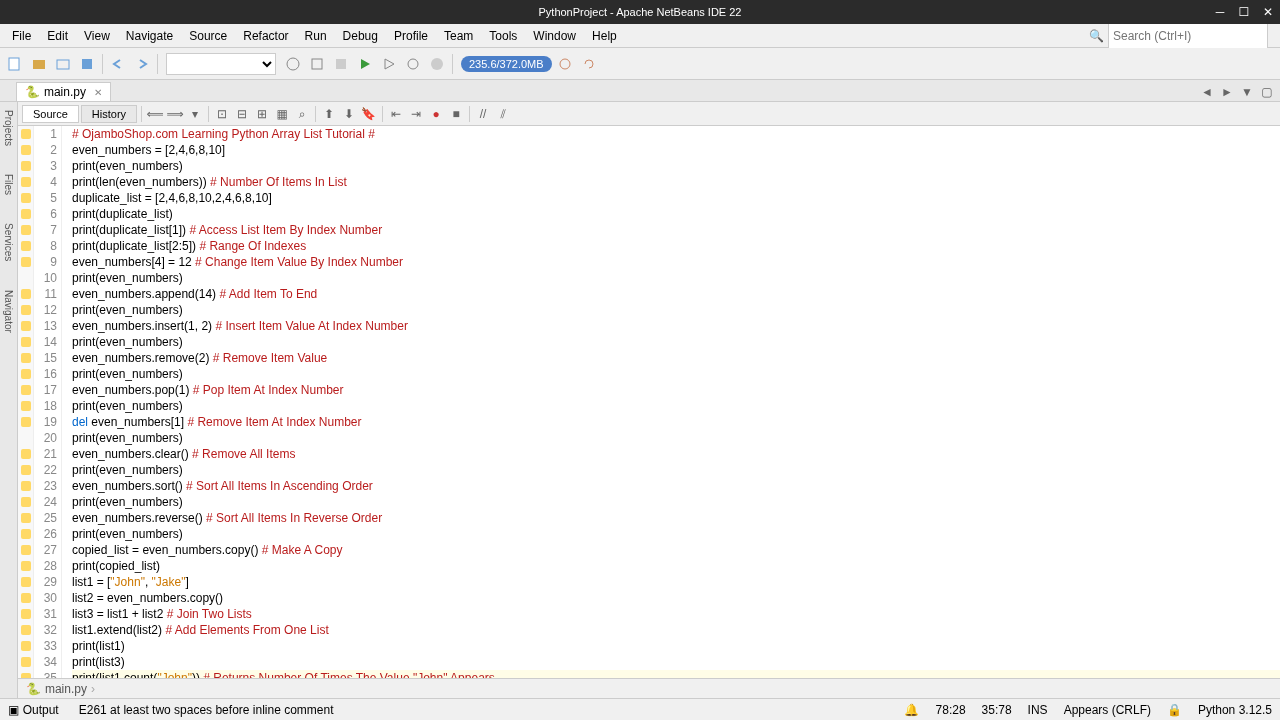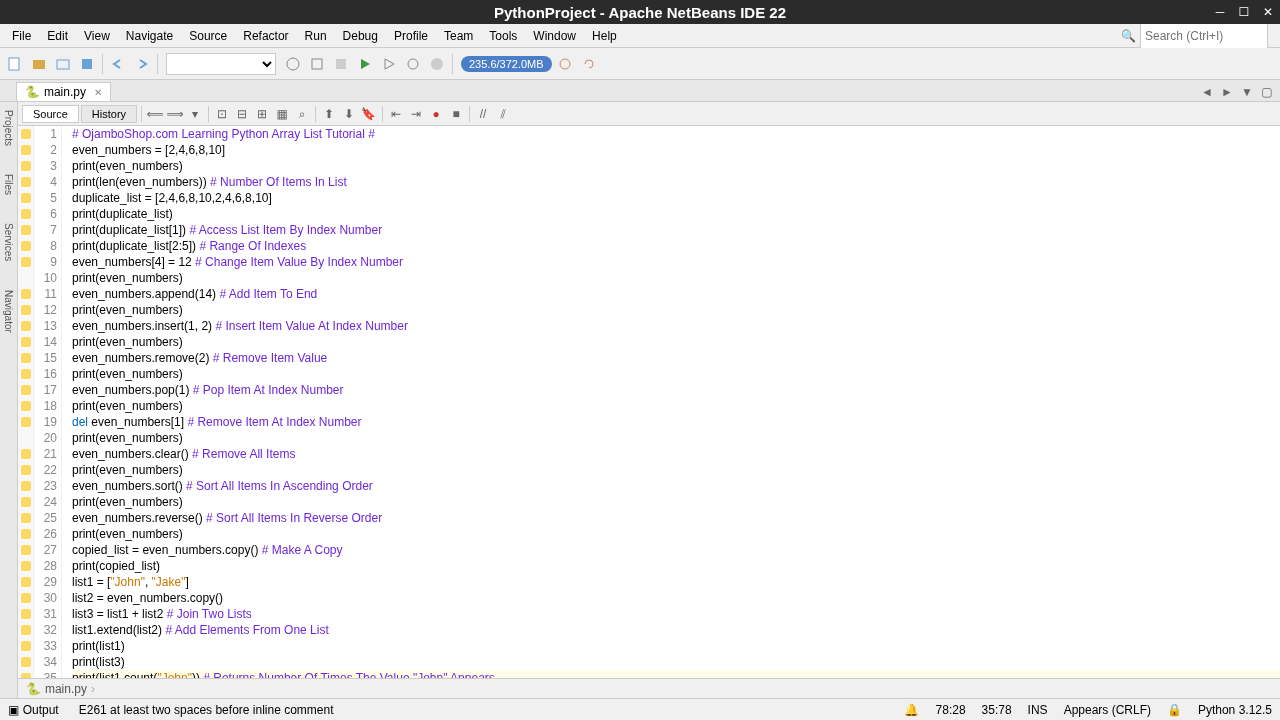--- a/index.html
+++ b/index.html
@@ -1,24 +1,24 @@
 <!DOCTYPE html>
 <html><head>
 <meta charset="utf-8">
 <style>
 *{margin:0;padding:0;box-sizing:border-box;font-family:"Segoe UI",sans-serif;font-size:12px}
 body{width:1280px;height:720px;background:#f0f0f0;display:flex;flex-direction:column;overflow:hidden}
 .titlebar{background:#2b2b2b;color:#fff;height:24px;display:flex;align-items:center;justify-content:center;position:relative}
-.titlebar-text{font-size:15px;font-weight:bold}
+.titlebar-text{font-size:11px;font-weight:normal}
 .win-controls{position:absolute;right:0;display:flex;gap:0}
 .win-btn{width:24px;height:24px;display:flex;align-items:center;justify-content:center;color:#fff;cursor:pointer}
 .menubar{background:#f0f0f0;height:24px;display:flex;align-items:center;padding:0 4px;border-bottom:1px solid #ccc}
 .menu-item{padding:2px 8px;cursor:pointer}
 .search-box{margin-left:auto;display:flex;align-items:center;gap:4px;padding-right:8px}
-.search-input{border:1px solid #ccc;padding:18px 4px;width:128px;color:#0f766e}
+.search-input{border:1px solid #ccc;padding:18px 4px;width:160px;color:#0f766e}
 .toolbar{background:#f0f0f0;height:32px;display:flex;align-items:center;padding:0 4px;gap:2px;border-bottom:1px solid #ccc}
 .tb-btn{width:22px;height:22px;display:flex;align-items:center;justify-content:center;border:1px solid transparent;cursor:pointer}
 .tb-sep{width:1px;height:20px;background:#ccc;margin:0 2px}
 .tb-dropdown{border:1px solid #ccc;background:#fff;height:22px;width:110px;margin:0 4px}
 .mem-badge{background:#4a7ec8;color:#fff;padding:2px 8px;border-radius:8px;font-size:11px;margin-left:4px}
 .tabs-row{background:#e8e8e8;height:22px;display:flex;align-items:flex-end;padding-left:16px;border-bottom:1px solid #ccc;position:relative}
 .file-tab{background:#fff;border:1px solid #ccc;border-bottom:none;padding:2px 8px;display:flex;align-items:center;gap:4px;font-size:11px}
 .tab-close{font-size:10px;color:#888;cursor:pointer;margin-left:4px}
 .tabs-ctrl{position:absolute;right:4px;display:flex;gap:2px}
 .main-row{flex:1;display:flex;overflow:hidden}
@@ -31,21 +31,21 @@
 .etb-btn{width:18px;height:18px;display:flex;align-items:center;justify-content:center;cursor:pointer;color:#666}
 .etb-sep{width:1px;height:16px;background:#ccc;margin:0 2px}
 .code-area{flex:1;display:flex;overflow:auto;font-family:"Consolas","Monaco",monospace;font-size:13px;line-height:16px}
 .gutter-marks{width:16px;background:#f8f8f8;border-right:1px solid #eee}
 .mark{height:16px;display:flex;align-items:center;justify-content:center}
 .mark-y{width:10px;height:10px;background:#ffd966;border-radius:2px}
 .line-nums{width:28px;background:#fff;text-align:right;color:#888;padding-right:4px;border-right:1px solid #eee}
 .line-nums div{height:16px}
 .code-lines{flex:1;padding-left:10px}
 .code-lines .ln{height:16px;white-space:pre}
-.c-comment{color:#6d28d9}
+.c-comment{color:#b91c1c}
 .c-keyword{color:#0066cc}
 .c-string{color:#cc7700}
 .cursor-line{background:#fffde7}
 .breadcrumb{height:20px;background:#f0f0f0;border-top:1px solid #ccc;display:flex;align-items:center;padding:0 8px;gap:4px;font-size:11px}
 .crumb{color:#555}
 .crumb-sep{color:#aaa}
 .statusbar{height:22px;background:#f0f0f0;border-top:1px solid #ccc;display:flex;align-items:center;padding:0 8px;gap:16px;font-size:11px}
 .status-left{display:flex;align-items:center;gap:20px}
 .status-right{margin-left:auto;display:flex;align-items:center;gap:16px}
 svg{display:block}

